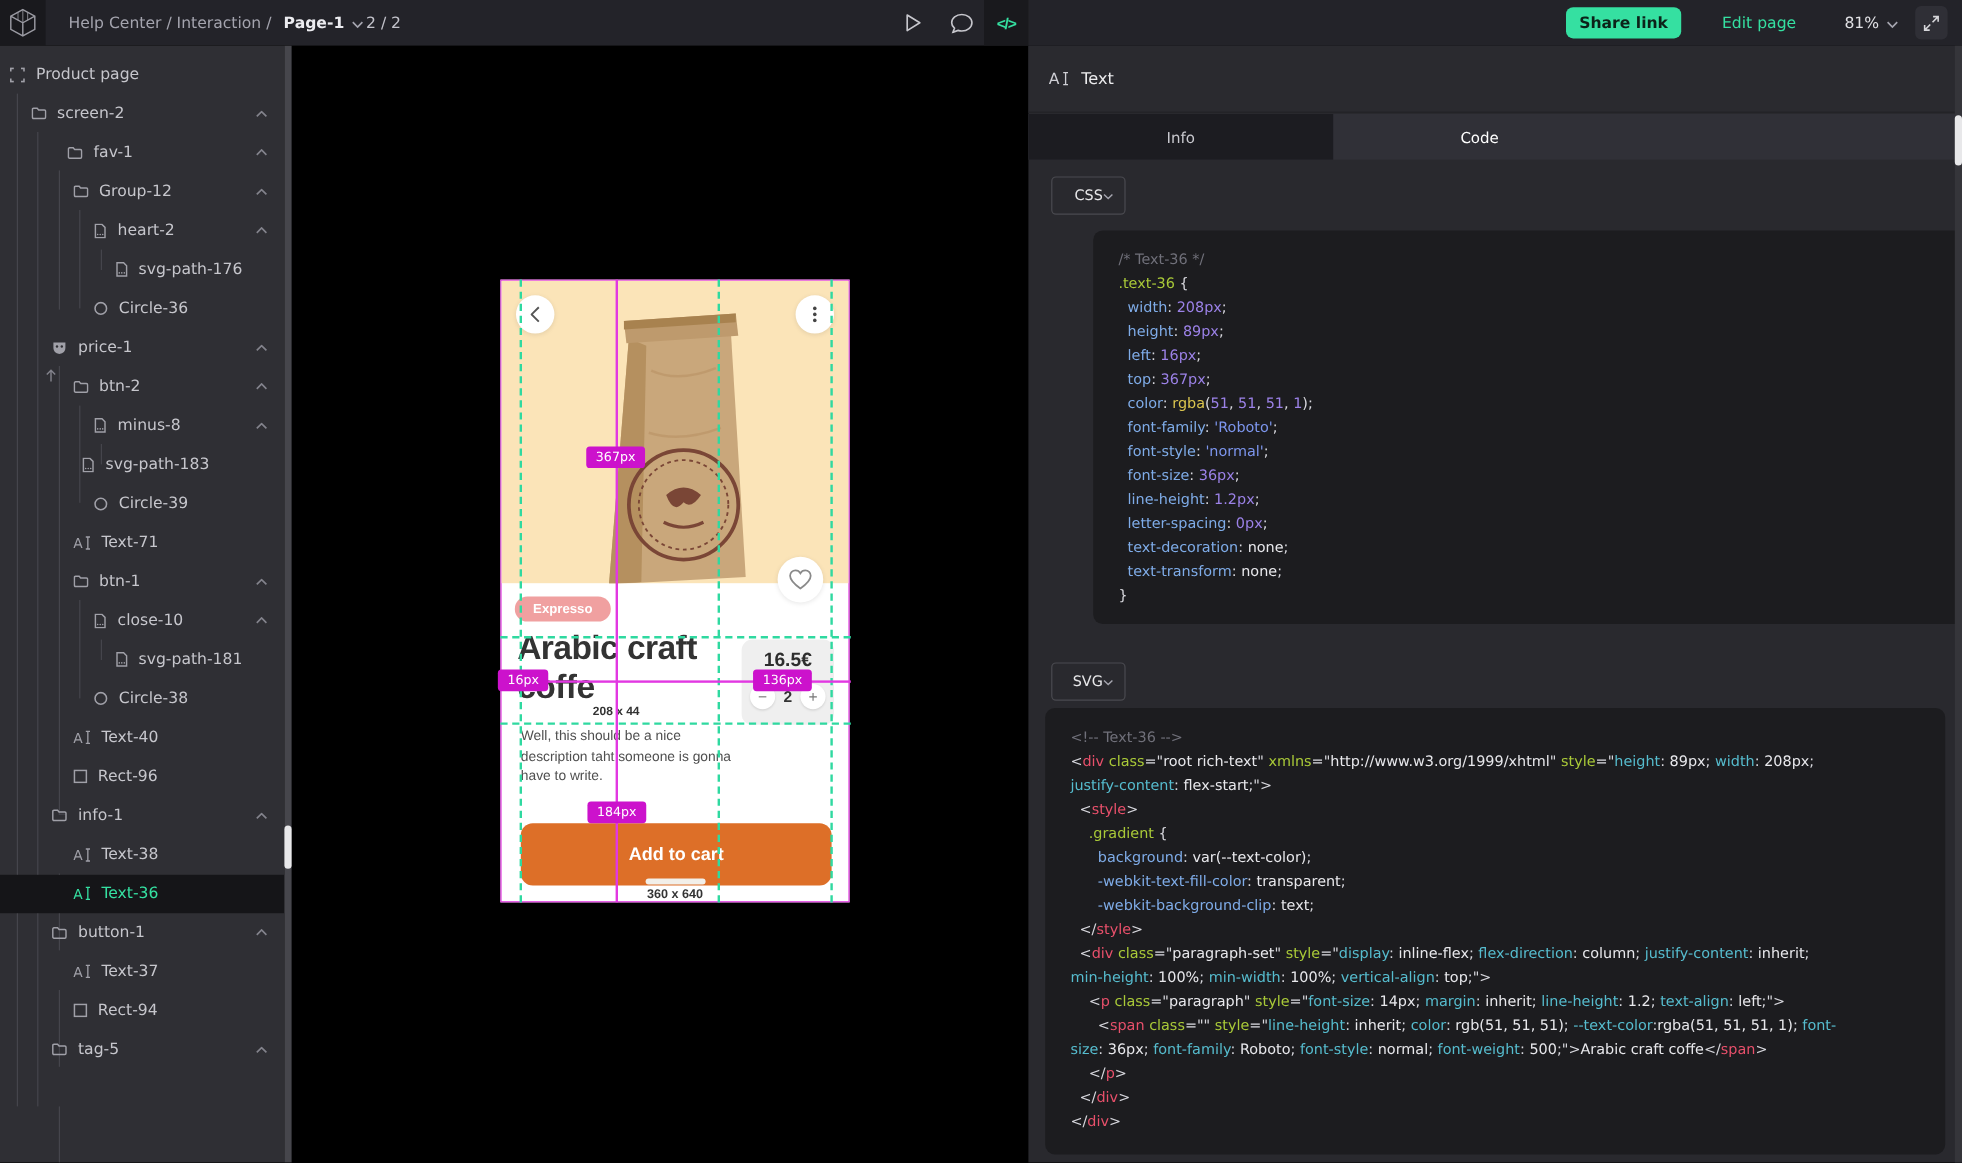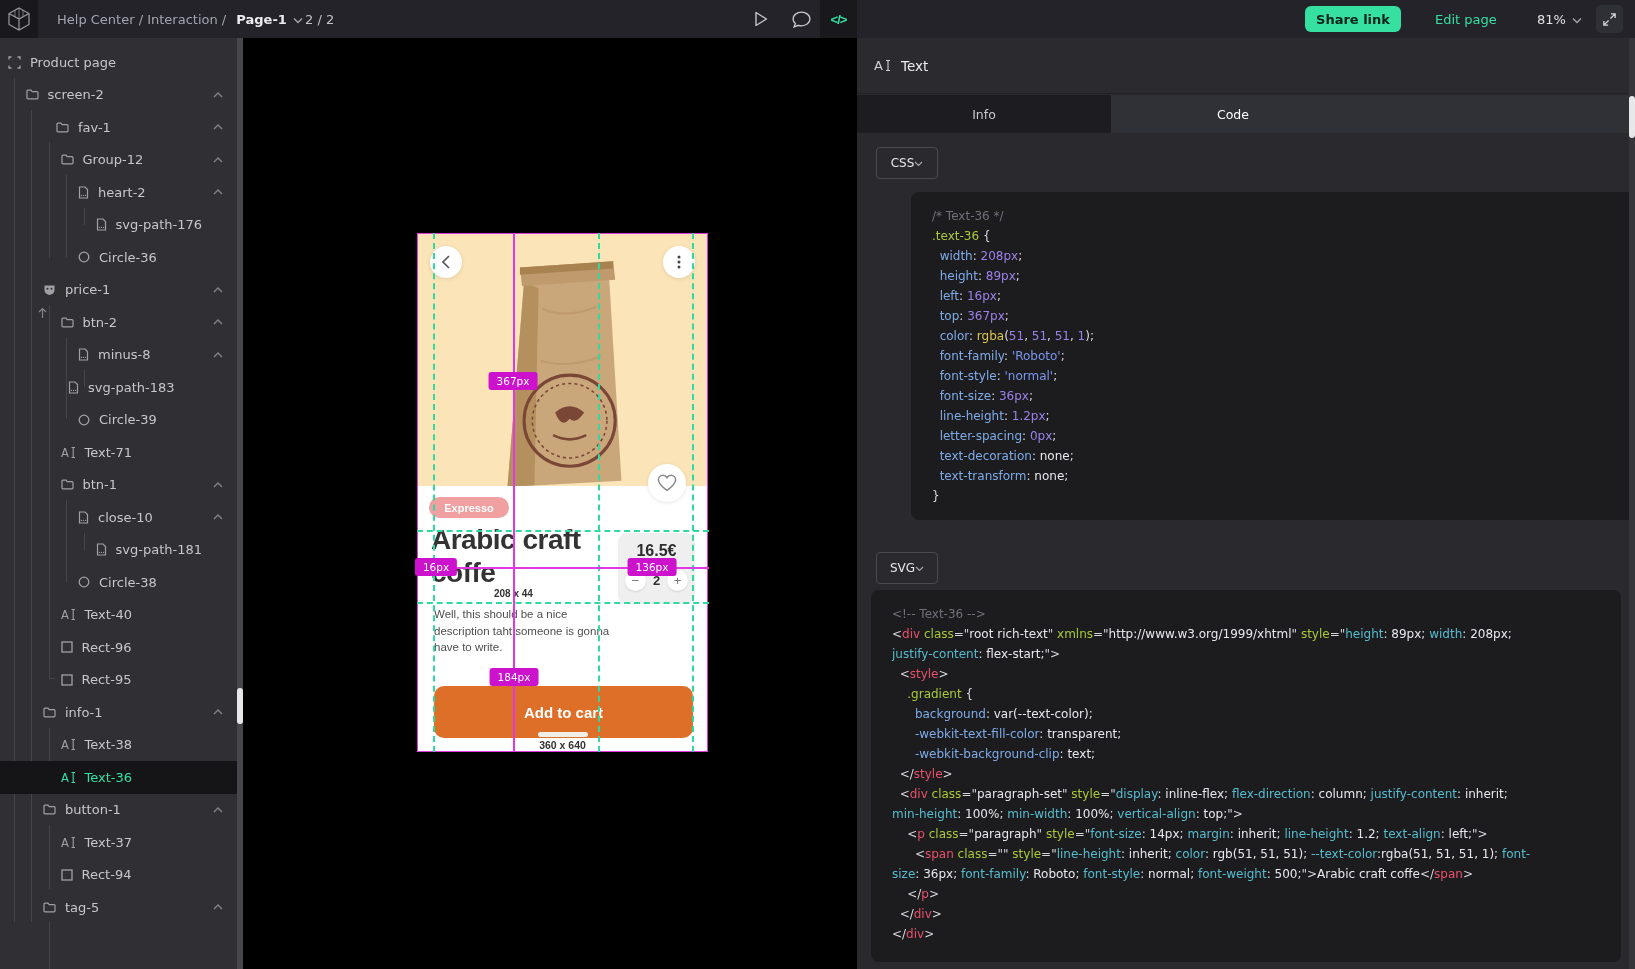--- a/index.html
+++ b/index.html
@@ -68,21 +68,21 @@
 
   
   .rpanel { position:absolute; left:857px; top:38px; width:778px; height:931px; background:#29292E; z-index:20; }
   .rp-header { position:absolute; left:0; top:0; width:778px; height:56px; background:#2A2A2F; display:flex; align-items:center; gap:10px; padding-left:17px; border-bottom:1px solid #222226; }
   .rp-title { color:#ECECEE; font-size:13.5px; }
   .rp-header .ticon { color:#CFCFD5; display:flex; }
   .rp-tabs { position:absolute; left:0; top:57px; width:778px; height:38px; background:#303037; display:flex; }
   .tab { display:flex; align-items:center; justify-content:center; font-size:12.5px; cursor:pointer; }
   .tab-info { width:254px; background:#1C1C21; color:#C9C9CF; }
   .tab-code { width:244px; color:#FFFFFF; }
-  .dropdown { position:absolute; left:19px; width:62px; height:32px; border:1px solid #4A4A50; border-radius:4px; background:transparent; color:#E8E8EA; font-size:12px; display:flex; align-items:center; justify-content:center; padding:0 9px; cursor:pointer; }
+  .dropdown { position:absolute; left:19px; width:62px; height:32px; border:1px solid #4A4A50; border-radius:4px; background:transparent; color:#E8E8EA; font-size:12px; display:flex; align-items:center; justify-content:flex-end; padding:0 9px; cursor:pointer; }
   .dd-css { top:109px; }
   .dd-svg { top:514px; }
   .dropdown .chev { color:#A4A4AE; display:flex; margin-top:2px; }
   .code-block { position:absolute; left:14px; width:750px; background:#1C1C1F; border-radius:8px; padding:14px 21px 12px 21px; font-size:12px; line-height:20px; white-space:pre; overflow:hidden; }
   .cb-css { top:154px; height:328px;margin-left:40px; }
   .cb-svg { top:552px; height:372px; }
   .code-line { height:20px; }
   .c-cmt { color:#70707A; } .c-sel { color:#A9C938; } .c-prop { color:#7FACE8; }
   .c-num { color:#9C82E8; } .c-fn { color:#DCC64F; } .c-str { color:#7D96EE; }
   .c-kw { color:#E8E8EC; } .c-pun { color:#D8D8DE; } .c-tag { color:#E8506B; }
@@ -373,28 +373,20 @@
           <span class="tlabel">Text-40</span>
         </div>
         <div class="tree-row" style="padding-left: 60.5px;">
           <span class="ticon">
             <svg width="12" height="12" viewBox="0 0 12 12">
               <rect x="1" y="1" width="10" height="10" fill="none" stroke="currentColor" stroke-width="1.3"></rect>
             </svg>
           </span>
           <span class="tlabel">Rect-96</span>
         </div>
-        <div class="tree-row" style="padding-left: 60.5px;">
-          <span class="ticon">
-            <svg width="12" height="12" viewBox="0 0 12 12">
-              <rect x="1" y="1" width="10" height="10" fill="none" stroke="currentColor" stroke-width="1.3"></rect>
-            </svg>
-          </span>
-          <span class="tlabel">Rect-95</span>
-        </div>
         <div class="tree-row" style="padding-left: 43px;">
           <span class="ticon">
             <svg width="13" height="11" viewBox="0 0 13 11">
               <path d="M1 2.2 Q1 1.2 2 1.2 H5 L6.2 2.6 H11 Q12 2.6 12 3.6 V8.8 Q12 9.8 11 9.8 H2 Q1 9.8 1 8.8 Z" fill="none" stroke="currentColor" stroke-width="1.2"></path>
             </svg>
           </span>
           <span class="tlabel">info-1</span>
           <span class="tchev">
             <svg width="10" height="6" viewBox="0 0 10 6">
               <path d="M1 5 L5 1 L9 5" fill="none" stroke="currentColor" stroke-width="1.4"></path>

